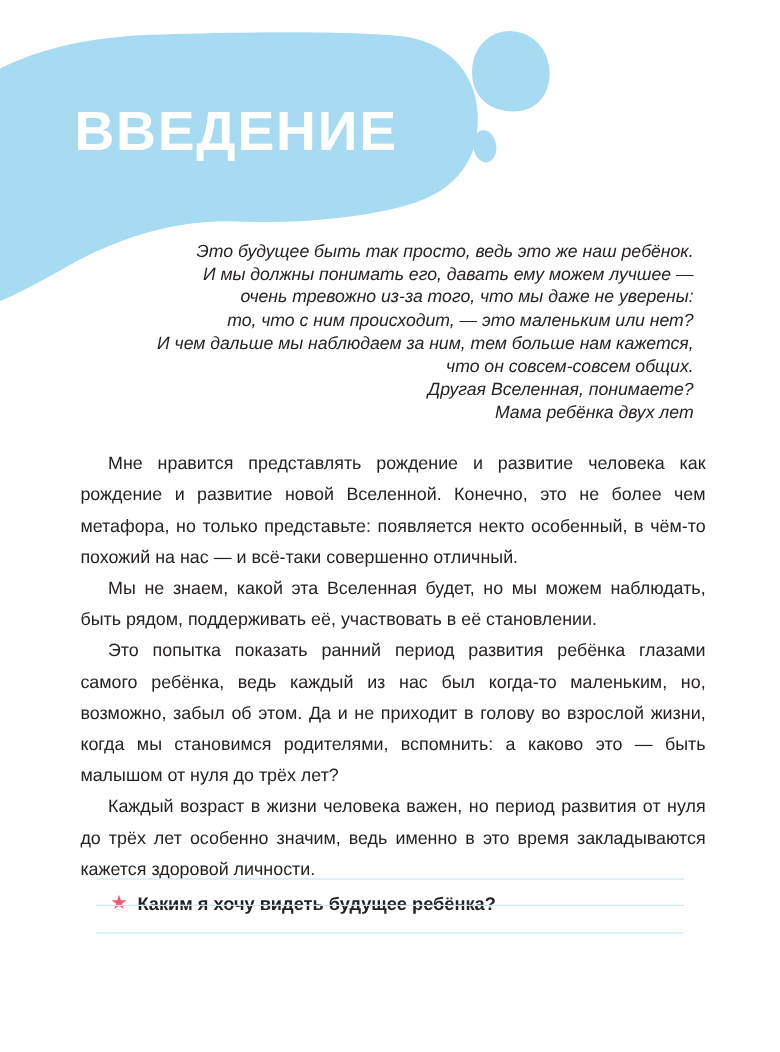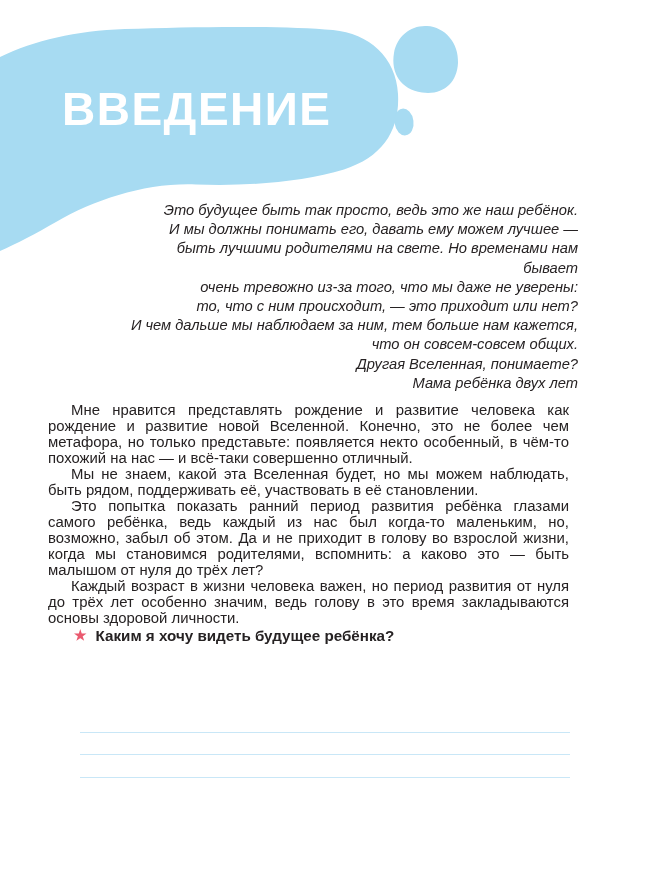--- a/index.html
+++ b/index.html
@@ -37,25 +37,24 @@
     text-align: right;
     font-style: italic;
     font-size: 14.7px; line-height: 19.2px;
     color: var(--ink, #262223);
   }
   .epigraph .line { display: block; }
   .epigraph-author { display: block; font-weight: normal; }
 
   
   .content {
-    position: absolute; top: 374px; left: 48px;
+    position: absolute; top: 374px; left: 67px;
     width: 521px;
-    font-size: 14.9px; line-height: 16px;
+    font-size: 14.9px; line-height: 26px;
     text-align: justify;
-    margin-top: 28px;
   }
   .content p { margin: 0; text-indent: 23px; }
 
   .question {
     display: flex; align-items: baseline; gap: 9px;
     margin: 2px 0 0 26px;
     font-weight: bold; font-size: 15.2px;
     text-align: left;
   }
   .star {
@@ -110,34 +109,33 @@
         C 397,36 411,25 427,26 Z"></path>
       <ellipse fill="currentColor" cx="404" cy="122" rx="9.5" ry="13.5" transform="rotate(-8 404 122)"></ellipse>
     </svg>
   </div>
 
   <div class="page-title">ВВЕДЕНИЕ</div>
 
   <div class="epigraph">
     <span class="line">Это будущее быть так просто, ведь это же наш ребёнок.</span>
     <span class="line">И мы должны понимать его, давать ему можем лучшее —</span>
-    <span class="line">быть лучшими родителями на свете. Но временами нам бывает</span>
     <span class="line">очень тревожно из-за того, что мы даже не уверены:</span>
-    <span class="line">то, что с ним происходит, — это приходит или нет?</span>
+    <span class="line">то, что с ним происходит, — это маленьким или нет?</span>
     <span class="line">И чем дальше мы наблюдаем за ним, тем больше нам кажется,</span>
     <span class="line">что он совсем-совсем общих.</span>
     <span class="line">Другая Вселенная, понимаете?</span>
     <span class="epigraph-author">Мама ребёнка двух лет</span>
   </div>
 
   <div class="content">
     <p>Мне нравится представлять рождение и развитие человека как рождение и развитие новой Вселенной. Конечно, это не более чем метафора, но только представьте: появляется некто особенный, в чём-то похожий на нас — и всё-таки совершенно отличный.</p>
     <p>Мы не знаем, какой эта Вселенная будет, но мы можем наблюдать, быть рядом, поддерживать её, участвовать в её становлении.</p>
     <p>Это попытка показать ранний период развития ребёнка глазами самого ребёнка, ведь каждый из нас был когда-то маленьким, но, возможно, забыл об этом. Да и не приходит в голову во взрослой жизни, когда мы становимся родителями, вспомнить: а каково это — быть малышом от нуля до трёх лет?</p>
-    <p>Каждый возраст в жизни человека важен, но период развития от нуля до трёх лет особенно значим, ведь голову в это время закладываются основы здоровой личности.</p>
+    <p>Каждый возраст в жизни человека важен, но период развития от нуля до трёх лет особенно значим, ведь именно в это время закладываются кажется здоровой личности.</p>
 
     <div class="question">
       <span class="star">★</span>
       <span>Каким я хочу видеть будущее ребёнка?</span>
     </div>
   </div>
 
   <div class="write-lines">
     <div class="write-line"></div>
     <div class="write-line"></div>

